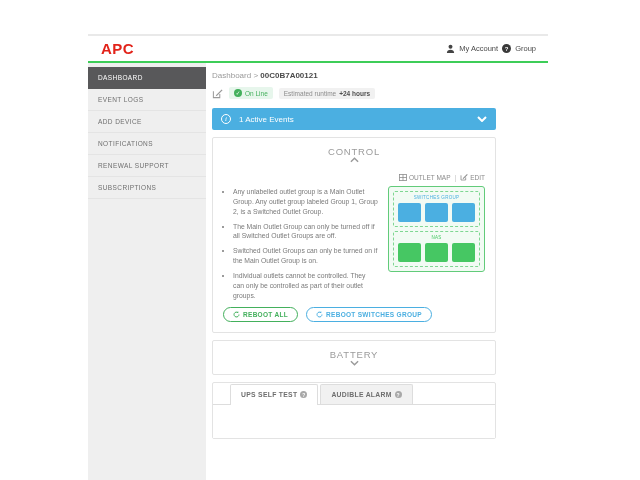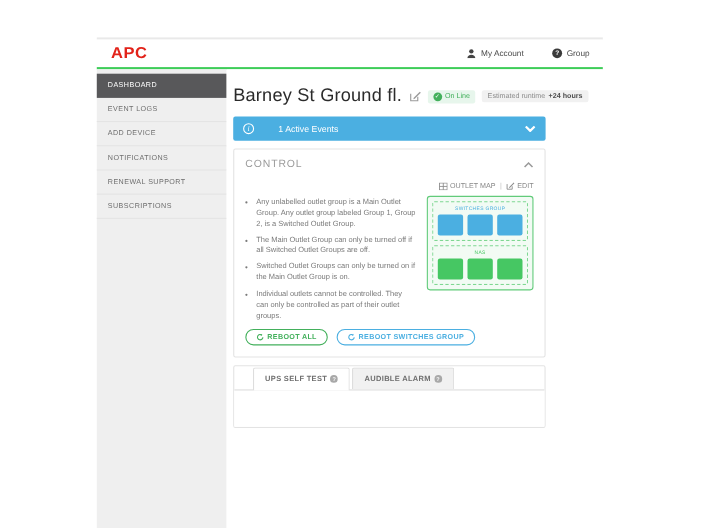--- a/index.html
+++ b/index.html
@@ -5,21 +5,21 @@
   * { margin:0; padding:0; box-sizing:border-box; }
   html,body { width:640px; height:480px; background:#ffffff; overflow:hidden;
     font-family:"Liberation Sans","DejaVu Sans",sans-serif; }
   .page { position:relative; width:640px; height:480px; background:#fff; }
   .app { position:absolute; left:88px; top:27px; width:460px; height:453px; background:#fff; }
 
   .topline { height:9px; border-bottom:2px solid #e9e9e9; }
 
   .header { height:25px; display:flex; align-items:center; justify-content:space-between; padding:0 12px 0 13px; background:#fff; }
   .logo { color:#e2231a; font-weight:bold; font-size:15px; letter-spacing:0.5px; font-family:"Liberation Sans",sans-serif; transform:scaleY(0.95); }
-  .hdr-right { display:flex; align-items:center; gap:26px; }
+  .hdr-right { display:flex; align-items:center; gap:4px; }
   .hdr-item { display:flex; align-items:center; gap:4px; font-size:7.5px; color:#4a4a4a; cursor:pointer; }
   .help-circle { width:9px; height:9px; border-radius:50%; background:#3a3a3a; color:#fff; font-size:6px; font-weight:bold; display:flex; align-items:center; justify-content:center; }
 
   .greenline { height:2px; background:#3dcd58; }
 
   .body { display:flex; height:417px; }
 
   .sidebar { width:118px; background:#efefef; padding-top:4px; flex-shrink:0; }
   .side-item { height:22px; line-height:22px; padding-left:10px; font-size:6.5px; letter-spacing:0.4px; color:#6f6f6f; border-bottom:1px solid #e4e4e4; cursor:pointer; }
   .side-item.active { background:#58585a; color:#ffffff; border-bottom:none; }
@@ -31,26 +31,26 @@
 
   .title-row { margin-top:7px; display:flex; align-items:center; gap:6px; }
   .page-title { font-size:16.5px; color:#2b2b2b; font-weight:400; letter-spacing:0.2px; white-space:nowrap; }
   .badge { display:inline-flex; align-items:center; gap:3px; font-size:6.5px; padding:2px 5px; border-radius:2px; white-space:nowrap; }
   .badge.online { background:#e7f6ec; color:#43b05c; }
   .badge.runtime { background:#f1f1f1; color:#8c8c8c; }
   .badge.runtime b { color:#4f4f4f; }
   .check-circle { width:8px; height:8px; border-radius:50%; background:#43b05c; color:#fff; font-size:5.5px; display:flex; align-items:center; justify-content:center; }
 
   .banner { margin-top:9px; height:22px; background:#4bafe1; border-radius:2px; display:flex; align-items:center; padding:0 9px; color:#fff; cursor:pointer; }
-  .banner .txt { font-size:8px; margin-left:22px; }
+  .banner .txt { font-size:8px; margin-left:8px; }
   .info-circle { width:10px; height:10px; border:1px solid #fff; border-radius:50%; font-size:7px; font-style:italic; font-family:"Liberation Serif",serif; display:flex; align-items:center; justify-content:center; }
   .banner .spacer, .spacer { flex:1; }
 
   .card { margin-top:7px; border:1px solid #e3e3e3; border-radius:2px; background:#fff; }
-  .card-hdr { display:flex; align-items:center; padding:8px 10px; cursor:pointer; }
+  .card-hdr { display:flex; align-items:center; padding:8px 10px; cursor:pointer;flex-direction:column; }
   .card-title { font-size:9.5px; color:#9b9b9b; letter-spacing:0.8px; }
 
   .ctl-body { display:flex; padding:2px 10px 10px 10px; gap:10px; }
   .ctl-left { flex:1; min-width:0; }
   ul.bullets { margin:14px 0 0 10px; }
   ul.bullets li { font-size:6.8px; color:#7a7a7a; line-height:1.45; margin-bottom:5px; }
   .btn-row { display:flex; gap:8px; margin-top:7px; white-space:nowrap; }
   .pill { display:inline-flex; align-items:center; gap:3px; border-radius:9px; background:#fff; font-size:6.5px; font-weight:bold; letter-spacing:0.3px; padding:3px 9px; cursor:pointer; }
   .pill.green { border:1px solid #43b05c; color:#43b05c; }
   .pill.blue  { border:1px solid #4bafe1; color:#4bafe1; }
@@ -112,23 +112,27 @@
         <div class="side-item active">DASHBOARD</div>
         <div class="side-item">EVENT LOGS</div>
         <div class="side-item">ADD DEVICE</div>
         <div class="side-item">NOTIFICATIONS</div>
         <div class="side-item">RENEWAL SUPPORT</div>
         <div class="side-item">SUBSCRIPTIONS</div>
       </div>
 
       <div class="main">
 
+        <div class="breadcrumb">
+          <span>Dashboard</span>
+          <span>&gt;</span>
+          <b>00C0B7A00121</b>
+        </div>
 
         <div class="title-row">
-          <span class="page-title">Barney St Ground fl.</span>
           <span>
             <svg class="ic" width="11" height="11" viewBox="0 0 12 12">
                 <path d="M1.5 3.5v7h7v-4" fill="none" stroke="#9a9a9a" stroke-width="1.1"></path>
                 <path d="M4.5 7.5l6-6 1 1-6 6-1.4.4z" fill="#9a9a9a"></path>
               </svg>
           </span>
           <span class="badge online">
             <span class="check-circle">✓</span>
             <span>On Line</span>
           </span>
@@ -218,20 +222,31 @@
                     <div class="osq green"></div>
                     <div class="osq green"></div>
                     <div class="osq green"></div>
                   </div>
                 </div>
               </div>
             </div>
           </div>
         </div>
 
+        <div class="card">
+          <div class="card-hdr">
+            <span class="card-title">BATTERY</span>
+            <span class="spacer"></span>
+            <span>
+              <svg class="ic" width="9" height="6" viewBox="0 0 10 6">
+                  <path d="M1 1l4 4 4-4" fill="none" stroke="#9a9a9a" stroke-width="1.6"></path>
+                </svg>
+            </span>
+          </div>
+        </div>
 
 
         <div class="card">
           <div class="tabs">
             <div class="tab active">
               <span>UPS SELF TEST</span>
               <span class="qicon">?</span>
             </div>
             <div class="tab">
               <span>AUDIBLE ALARM</span>

